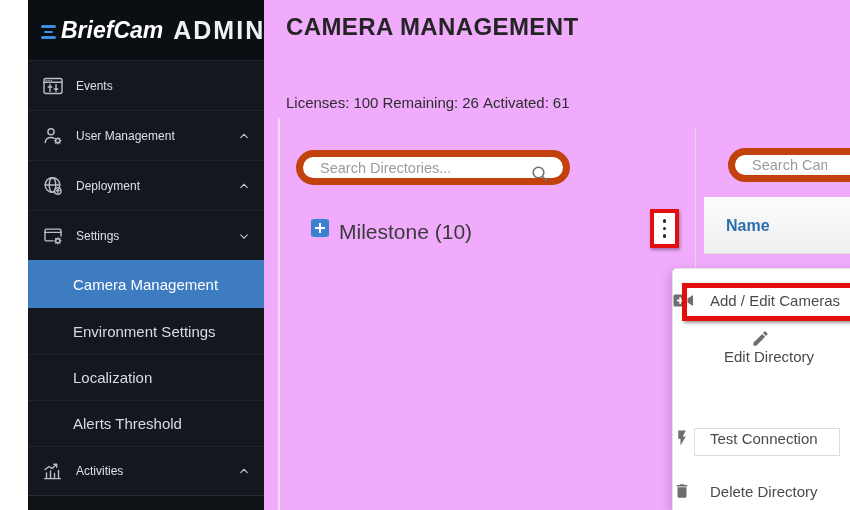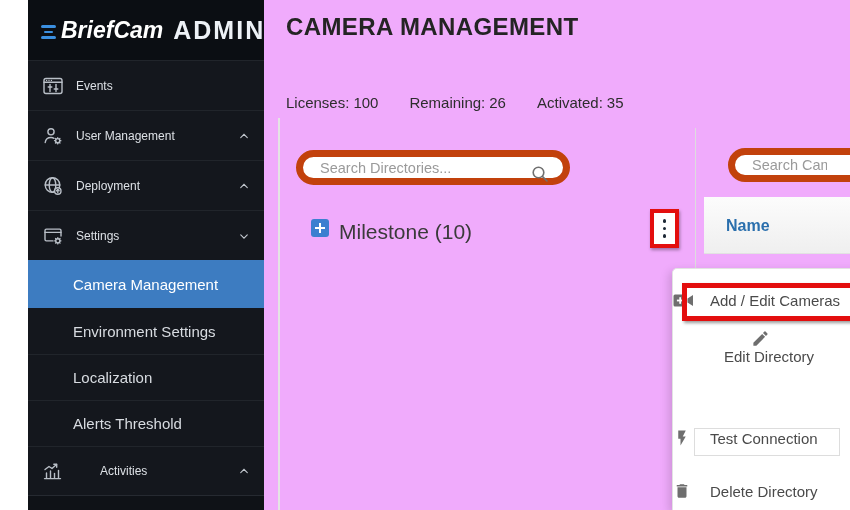--- a/index.html
+++ b/index.html
@@ -15,34 +15,34 @@
   .speed-lines i:nth-child(1){ width:15px; }
   .speed-lines i:nth-child(2){ width:9px;  margin-left:3px;}
   .speed-lines i:nth-child(3){ width:15px; }
   .brand { color:#ffffff; font-size:23px; font-weight:800; font-style:italic; letter-spacing:0; }
   .brand-suffix { color:#edf1f6; font-size:25px; font-weight:700; letter-spacing:2px; margin-left:10px; }
 
   .nav-row { display:flex; align-items:center; padding:0 14px; border-top:1px solid #21252b; cursor:pointer; }
   .nav-row .nico { width:24px; margin-right:10px; display:flex; align-items:center; }
   .nav-row .nlabel { flex:1; color:#dce0e5; font-size:12px; }
   .nav-row .chev { width:16px; display:flex; justify-content:flex-end; }
-  .h50 { height:50px; } .h48 { height:48px; } .h46 { height:46px; } .h49 { height:49px;gap:24px; }
+  .h50 { height:50px; } .h48 { height:48px; } .h46 { height:46px; } .h49 { height:49px; }
   .sub-row { display:flex; align-items:center; padding-left:45px; border-top:1px solid #21252b; cursor:pointer; }
   .sub-row .nlabel { color:#d8dce1; font-size:15px; }
   .sub-row.active { background:#3d7cc1; border-top-color:transparent; }
   .sub-row.active .nlabel { color:#ffffff; }
   .sub-row.after-active { border-top-color:transparent; }
   .nav-filler { height:15px; border-top:1px solid #262a31; background:#0f1217; }
   .sicon { stroke:#b9bfc7; stroke-width:1.4; fill:none; stroke-linecap:round; stroke-linejoin:round; }
   .sicon .fil { fill:#b9bfc7; stroke:none; }
   .chev svg { stroke:#c3c8cf; stroke-width:2; fill:none; stroke-linecap:round; }
 
   
   .page-title { position:absolute; left:258px; top:13px; font-size:24px; font-weight:600; color:#242424; letter-spacing:0.4px; }
-  .license-bar { position:absolute; left:258px; top:94px; font-size:15px; color:#2d2d2d; display:flex; gap:27px; }
+  .license-bar { position:absolute; left:258px; top:94px; font-size:15px; color:#2d2d2d; display:flex; }
   .license-pair span { margin-right:4px; }
 
   .panel-edge  { position:absolute; left:250px; top:118px; bottom:0; width:2px; background:#e4e4e4; }
   .panel-split { position:absolute; left:667px; top:128px; bottom:0; width:1px; background:#dddddd; }
 
   .search-pill { position:absolute; border:7px solid #c2410c; border-radius:18px; background:#fff; display:flex; align-items:center; }
   .search-pill input { border:none; outline:none; background:transparent; width:100%; height:100%;
                        padding:0 40px 0 17px; font-family:"Liberation Sans",sans-serif; font-size:14.5px; color:#555; }
   .search-pill input::placeholder { color:#9a9a9a; opacity:1; }
   .pill-dirs { left:268px; top:150px; width:274px; height:35px; }
@@ -225,21 +225,21 @@
   <div class="page-title">CAMERA MANAGEMENT</div>
 
   <div class="license-bar">
     <span class="license-pair">
       <span>Licenses:</span><span>100</span>
     </span>
     <span class="license-pair">
       <span>Remaining:</span><span>26</span>
     </span>
     <span class="license-pair">
-      <span>Activated:</span><span>35</span>
+      <span>Activated:</span><span>61</span>
     </span>
   </div>
 
   <div class="panel-edge"></div>
   <div class="panel-split"></div>
 
   <div class="search-pill pill-dirs">
     <input type="text" placeholder="Search Directories..." style="">
     <span class="mag">
       <svg width="18" height="18" viewBox="0 0 18 18" fill="none" stroke="#707070" stroke-width="1.6" stroke-linecap="round">

